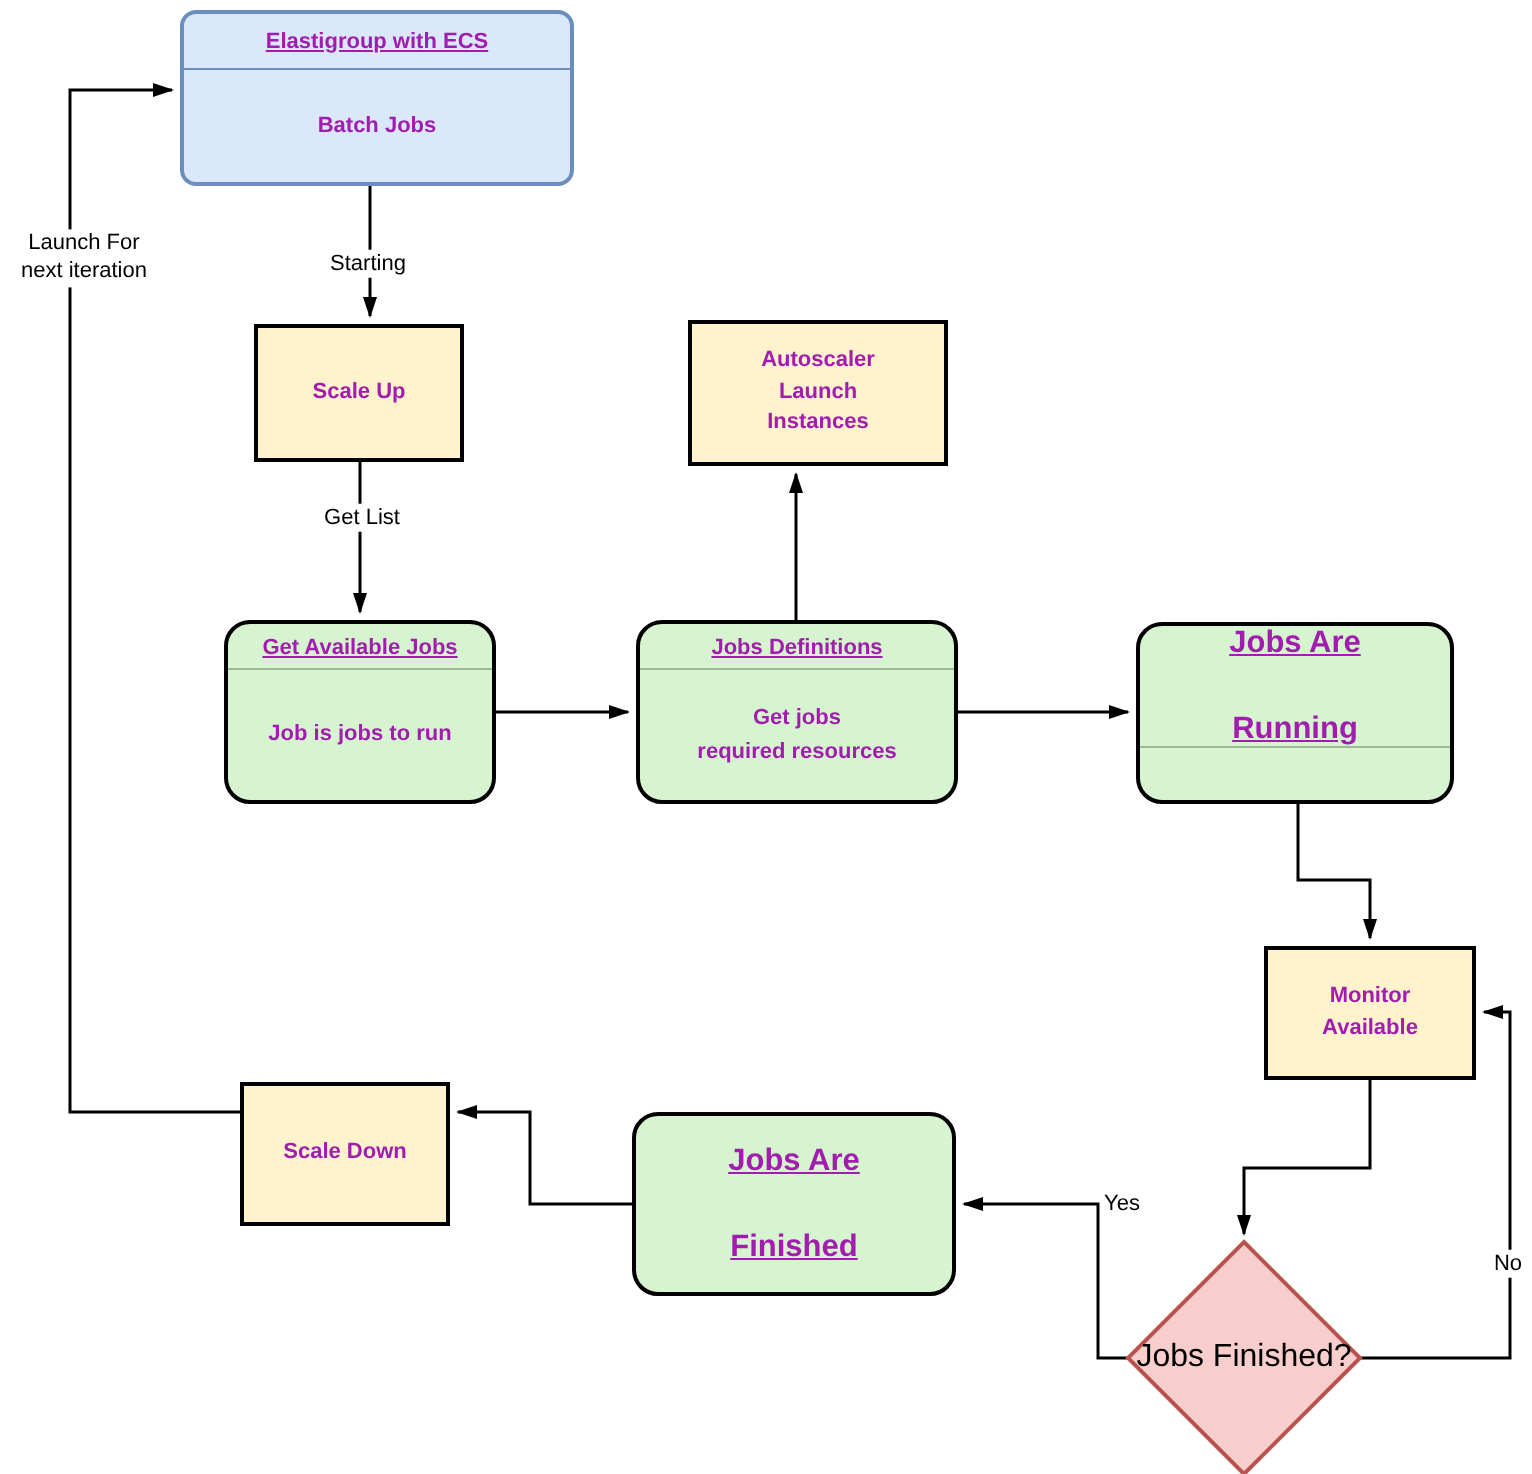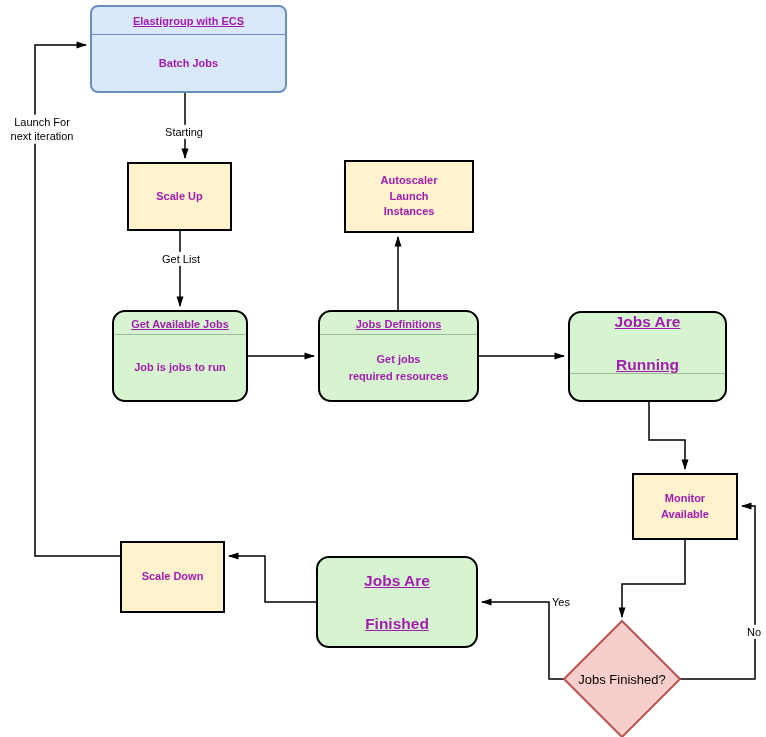--- a/index.html
+++ b/index.html
@@ -48,21 +48,21 @@
   .jar-footer { flex: 1; border-top: 1px solid #9bb89b; }
   .center-col { flex: 1; display: flex; flex-direction: column; align-items: center; justify-content: center; }
 
   .edge-label {
     position: absolute; transform: translate(-50%, -50%);
     background: #fff; font-size: 11px; line-height: 1.3;
     padding: 0 2px; white-space: nowrap; text-align: center;
   }
   .diamond-label {
     position: absolute; left: 622px; top: 679px; transform: translate(-50%, -50%);
-    font-size: 13px; white-space: nowrap;
+    font-size: 16px; white-space: nowrap;
   }
 </style>
 </head>
 <body>
 
 <div class="canvas">
 
   <svg class="edges" width="766" height="737" viewBox="0 0 766 737" xmlns="http://www.w3.org/2000/svg">
     <defs>
       <marker id="arrow" markerUnits="userSpaceOnUse" markerWidth="12" markerHeight="9" refX="10" refY="4" orient="auto">

